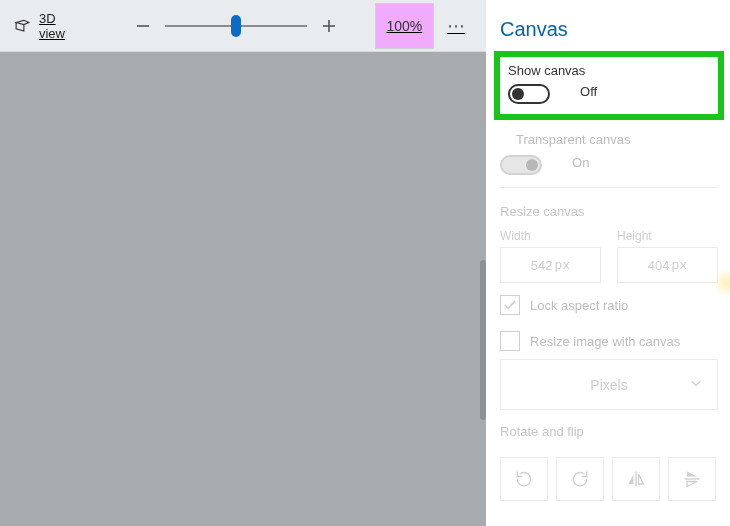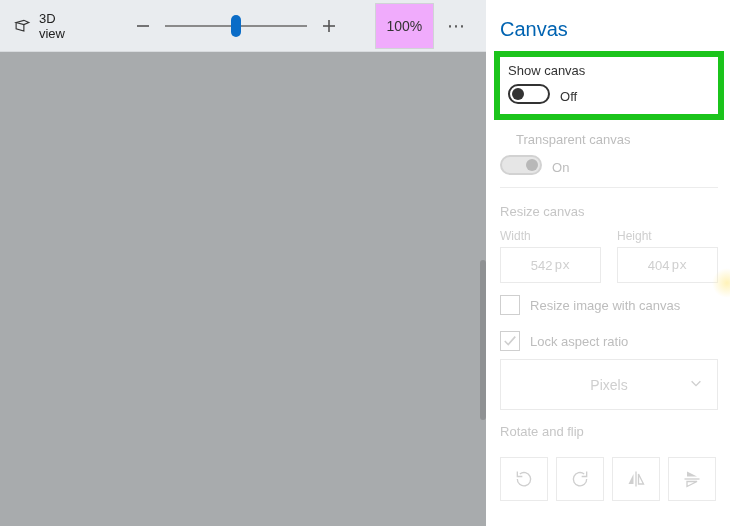--- a/index.html
+++ b/index.html
@@ -1,37 +1,37 @@
 <!DOCTYPE html>
 <html><head>
 <meta charset="utf-8">
 <style>
   * { box-sizing: border-box; margin: 0; padding: 0; font-family: "Segoe UI", Arial, sans-serif; }
   html, body { width: 730px; height: 526px; overflow: hidden; background: #fff; }
   .app { display: flex; width: 100%; height: 100%; }
-  .left { flex: 1; display: flex; flex-direction: row; background: #a8abad; position: relative; }
+  .left { flex: 1; display: flex; flex-direction: row; background: #a8abad; position: relative; text-decoration: underline; }
   .topbar { height: 52px; background: #e9ecef; display: flex; align-items: center; padding: 0 14px; gap: 6px; border-bottom: 1px solid #d8dbde; }
   .view3d { display: flex; align-items: center; gap: 8px; color: #222; font-size: 13px; }
   .view3d svg { width: 18px; height: 18px; }
   .spacer { flex: 0 0 32px; }
   .zoombtn { width: 34px; height: 34px; display: flex; align-items: center; justify-content: center; color: #444; font-size: 20px; cursor: pointer; }
   .slider { width: 150px; height: 34px; display: flex; align-items: center; position: relative; }
   .slider .track { position: absolute; left: 0; right: 0; height: 2px; background: #8a8a8a; top: 16px; }
   .slider .thumb { position: absolute; width: 10px; height: 22px; background: #0a6cc7; border-radius: 5px; top: 6px; left: 66px; }
   .zoompct { width: 62px; height: 46px; display: flex; align-items: center; justify-content: center; font-size: 14px; color: #333; border: 1px solid #d0d3d6; background:#f0abfc; margin-left:24px; }
   .more { width: 34px; display: flex; align-items: center; justify-content: center; font-size: 18px; color: #555; }
   .canvas-area { flex: 1; background: #a6a9ab; }
   .scroll-edge { position: absolute; right: 0; top: 260px; width: 6px; height: 160px; background: rgba(0,0,0,0.15); border-radius: 3px; }
 
   .panel { width: 258px; background: #fff; display: flex; flex-direction: column; padding: 18px 12px 0 14px; position: relative; }
   .panel h1 { color: #0063b1; font-weight: 400; font-size: 20px; margin-bottom: 10px; }
   .highlight { border: 6px solid #1bc41b; padding: 6px 8px 10px 8px; margin: 0 -6px 6px -6px; }
   .row-label { font-size: 13px; color: #333; margin-bottom: 6px; }
   .dim-label { font-size: 13px; color: #bdbdbd; margin-bottom: 6px; margin-left: 16px; }
-  .toggle-row { display: flex; align-items: flex-end; gap: 10px; margin-top: 2px; }
+  .toggle-row { display: flex; align-items: flex-start; gap: 30px; margin-top: 2px; }
   .toggle { width: 42px; height: 20px; border: 2px solid #333; border-radius: 12px; position: relative; background: #fff; cursor: pointer; }
   .toggle .knob { position: absolute; width: 12px; height: 12px; background: #333; border-radius: 50%; top: 2px; left: 2px; }
   .toggle.disabled { border-color: #d2d2d2; background: #e6e6e6; }
   .toggle.disabled .knob { background: #b8b8b8; left: 24px; }
   .state { font-size: 13px; color: #333; }
   .state.dim { color: #bdbdbd; }
   .divider { height: 1px; background: #ececec; margin: 12px 0; }
   .section-label { font-size: 13px; color: #c6c6c6; margin: 4px 0 10px 0; }
   .wh-row { display: flex; gap: 16px; }
   .wh-row .col { flex: 1; }
@@ -122,31 +122,31 @@
       <div class="col">
         <label>Height</label>
         <div class="numbox">
           <span>404</span>
             <span class="unit">px</span>
         </div>
       </div>
     </div>
 
     <div class="check-row">
-      <div class="checkbox"></div>
-      <div class="check-label">Resize image with canvas</div>
-    </div>
-
-    <div class="check-row">
       <div class="checkbox">
         <svg viewBox="0 0 16 16" fill="none" stroke-width="1.8">
             <polyline points="2,8 6,12 14,3"></polyline>
           </svg>
       </div>
       <div class="check-label">Lock aspect ratio</div>
+    </div>
+
+    <div class="check-row">
+      <div class="checkbox"></div>
+      <div class="check-label">Resize image with canvas</div>
     </div>
 
     <div class="unit-drop">
       <span>Pixels</span>
       <span class="chev">
         <svg width="14" height="14" viewBox="0 0 16 16" fill="none" stroke="#cfcfcf" stroke-width="1.6">
             <polyline points="3,6 8,11 13,6"></polyline>
           </svg>
       </span>
     </div>

